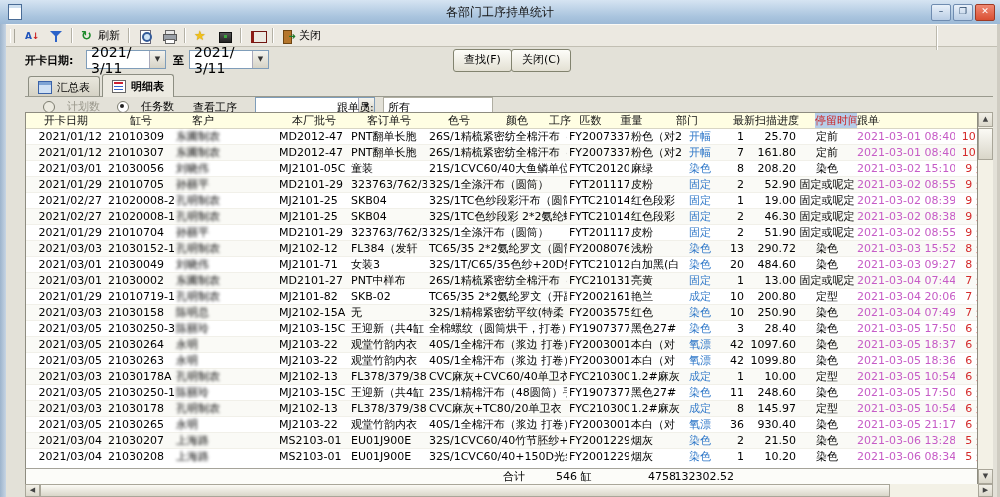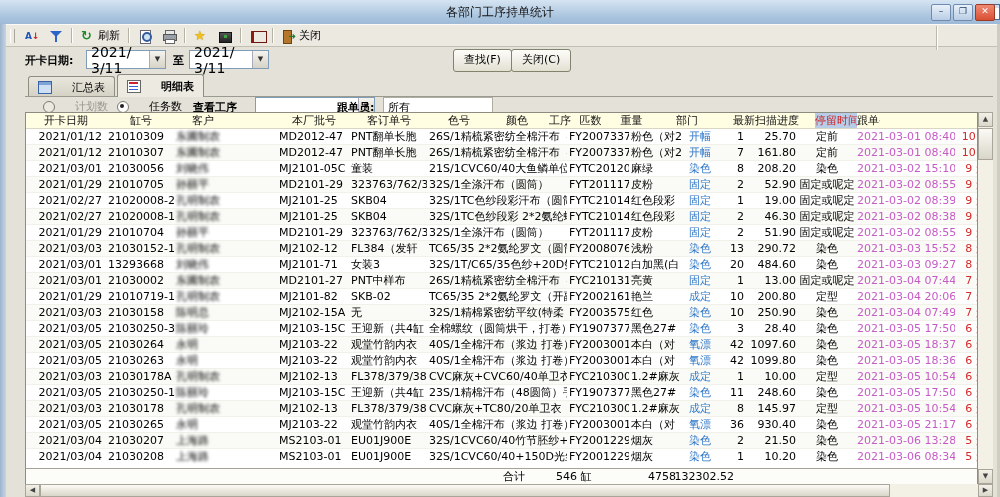--- a/index.html
+++ b/index.html
@@ -3,21 +3,21 @@
 <meta charset="utf-8">
 <style>
   html,body{margin:0;padding:0;}
   body{width:1000px;height:497px;overflow:hidden;background:#8a98a8;}
   .window{position:relative;width:1000px;height:497px;background:#e3e1d8;
     font-family:"DejaVu Sans",sans-serif;font-size:11px;color:#000;overflow:hidden;}
 
   
   .titlebar{position:absolute;left:0;top:0;width:1000px;height:24px;
     background:linear-gradient(#d6e4f2,#a9c4de 70%,#9db9d6);
-    border-bottom:1px solid #8aa6c2;display:flex;align-items:center;justify-content:flex-end;}
+    border-bottom:1px solid #8aa6c2;display:flex;align-items:center;}
   .app-icon{width:12px;height:14px;margin-left:8px;background:#fff;border:1px solid #4a6c96;
     box-shadow:inset 0 3px 0 #cfe0f0;}
   .title-text{position:absolute;left:0;right:0;text-align:center;font-size:12px;color:#111;}
   .winbtns{position:absolute;right:5px;top:4px;display:flex;gap:2px;}
   .wbtn{width:18px;height:15px;border:1px solid #6f8cb0;border-radius:2px;
     background:linear-gradient(#e9f1fa,#b9cde4);font-size:9px;line-height:13px;text-align:center;color:#1c3c60;}
   .wbtn.close{background:linear-gradient(#f08a74,#d94f33);color:#fff;border-color:#9e3a24;font-weight:bold;}
 
   
   .left-edge{position:absolute;left:0;top:24px;width:6px;bottom:0;
@@ -57,37 +57,37 @@
     display:flex;align-items:center;box-sizing:border-box;}
   .datefield .val{flex:1;padding-left:4px;font-size:14px;}
   .dropbtn{width:15px;height:100%;background:linear-gradient(#f4f3ee,#d6d3c6);border-left:1px solid #aab;
     font-size:7px;line-height:17px;text-align:center;color:#333;}
   .fbtn{position:absolute;top:3px;height:21px;padding:0 10px;border:1px solid #82836f;border-radius:3px;
     background:linear-gradient(#fdfdf9,#e3e0d3);font-size:11px;line-height:19px;}
   .tool-sep2{position:absolute;left:930px;top:-20px;width:1px;height:24px;background:#bcb9ad;border-right:1px solid #fff;}
 
   
   .tabs{position:absolute;left:28px;top:75px;height:22px;display:flex;align-items:flex-end;}
-  .tab{height:20px;display:flex;align-items:center;gap:20px;padding:0 9px;border:1px solid #8d8e82;
+  .tab{height:20px;display:flex;align-items:center;gap:5px;padding:0 9px;border:1px solid #8d8e82;
     border-bottom:none;border-radius:3px 3px 0 0;background:linear-gradient(#e9e7dd,#d4d1c4);margin-right:2px;}
   .tab.active{height:22px;background:#eceae1;font-weight:bold;position:relative;z-index:2;}
   .tabline{position:absolute;left:25px;right:7px;top:96px;height:1px;background:#9a9a8e;}
   .tico-sum{width:12px;height:11px;border:1px solid #3a62a8;background:#cfe0f4;box-shadow:inset 0 3px 0 #7ea3d4;}
   .tico-det{width:12px;height:11px;border:1px solid #666;background:#fff;position:relative;}
   .tico-det:before{content:"";position:absolute;left:1px;top:1px;width:9px;height:2px;background:#c23;}
   .tico-det:after{content:"";position:absolute;left:1px;top:5px;width:9px;height:1px;background:#36c;box-shadow:0 3px 0 #36c;}
 
   
   .optionsbar{position:absolute;left:25px;top:99px;height:16px;width:950px;}
-  .radio{position:absolute;display:flex;align-items:center;gap:20px;}
+  .radio{position:absolute;display:flex;align-items:center;gap:12px;}
   .rdot{width:10px;height:10px;border-radius:50%;border:1px solid #7b7b6e;background:#fff;position:relative;}
   .radio.sel .rdot:after{content:"";position:absolute;left:2px;top:2px;width:4px;height:4px;border-radius:50%;background:#222;}
   .radio.disabled{color:#9a988c;}
   .radio.disabled .rdot{background:#eceae0;}
-  .olabel{position:absolute;top:1px;font-weight:bold;}
+  .olabel{position:absolute;top:1px;font-weight:normal;}
   .combo{position:absolute;left:230px;top:-2px;width:120px;height:18px;border:1px solid #7f9db9;background:#fff;
     display:flex;box-sizing:border-box;}
   .combo .val{flex:1;}
   .follower-input{position:absolute;left:358px;top:-2px;width:110px;height:18px;border:1px solid #b0aea2;background:#fff;
     box-sizing:border-box;padding:2px 0 0 4px;font-size:11px;}
 
   
   .grid{position:absolute;left:25px;top:112px;width:968px;height:489px;border-radius:21px;}
   .gframe{position:absolute;left:0;top:0;width:953px;height:372px;border:1px solid #8e8c80;box-sizing:border-box;
     background:#fff;overflow:hidden;}
@@ -418,21 +418,21 @@
             <div class="gc c9">13</div>
             <div class="gc c10">290.72</div>
             <div class="gc c11">染色</div>
             <div class="gc c12"><span>2021-03-03 15:52 </span></div>
             <div class="gc c13">8 天</div>
             <div class="gc c14"></div>
           </div>
           <div class="grow">
             <div class="gc cm"></div>
             <div class="gc c0">2021/03/01</div>
-            <div class="gc c1">13293668</div>
+            <div class="gc c1">21030049</div>
             <div class="gc c2 blur">刘晓伟</div>
             <div class="gc c3">MJ2101-71</div>
             <div class="gc c4">女装3</div>
             <div class="gc c5">32S/1T/C65/35色纱+20D氨纶排间平纹（1R</div>
             <div class="gc c6">FYTC210125</div>
             <div class="gc c7">白加黑(白</div>
             <div class="gc c8">染色</div>
             <div class="gc c9">20</div>
             <div class="gc c10">484.60</div>
             <div class="gc c11">染色</div>

